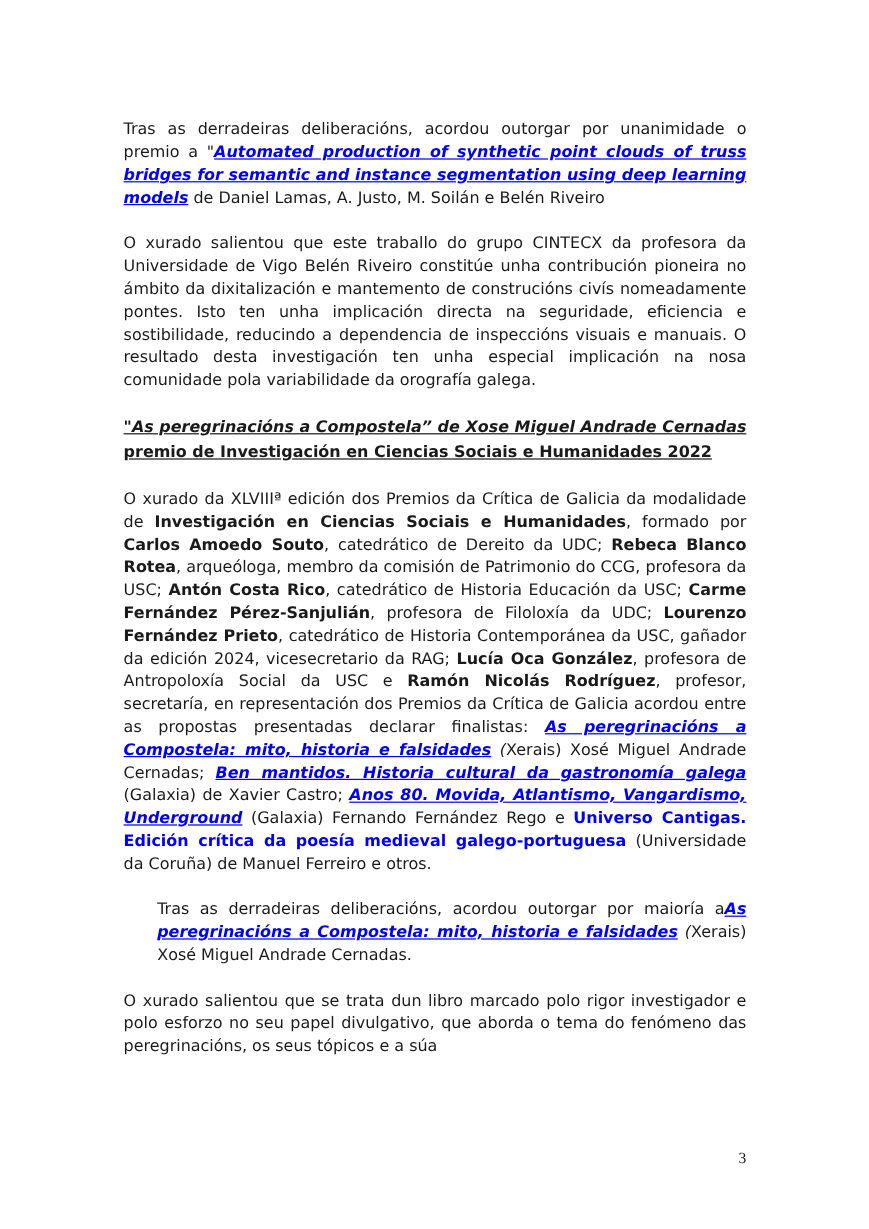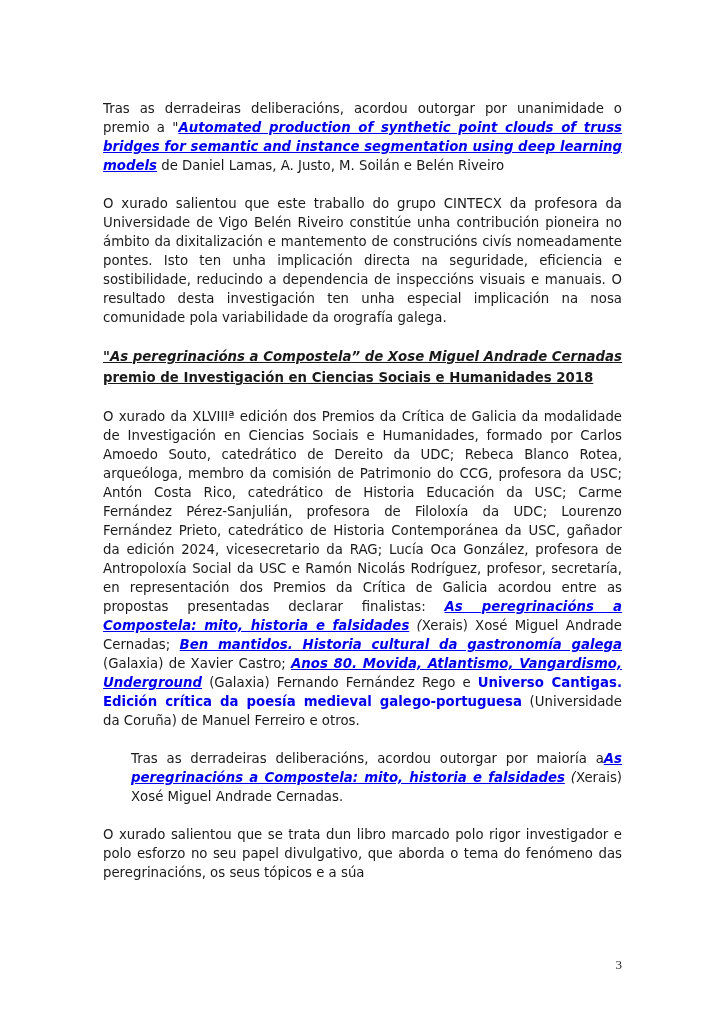--- a/index.html
+++ b/index.html
@@ -31,21 +31,21 @@
   .gap-large { margin-top: 19px; margin-left: 28px; }
   .heading {
     font-size: 13.3px;
     line-height: 21px;
     font-weight: bold;
     margin-bottom: 19px;
     text-align: justify;
   }
   
   .run-plain { }
-  .run-b { font-weight: normal; }
+  .run-b { font-weight: bold; }
   .run-i { font-style: italic; }
   .run-hbi {
     font-weight: bold;
     font-style: italic;
     text-decoration: underline;
   }
   .run-hb {
     font-weight: bold;
     text-decoration: underline;
   }
@@ -70,19 +70,19 @@
     color: var(--text-color, #222222);
   }
 </style>
 </head>
 <body>
 
 <div class="page">
   <div class="content">
     <p class="para"><span class="run-plain">Tras as derradeiras deliberacións, acordou outorgar por unanimidade o premio a "</span><span class="run-link">Automated production of synthetic point clouds of truss bridges for semantic and instance segmentation using deep learning models</span><span class="run-plain"> de Daniel Lamas, A. Justo, M. Soilán e Belén Riveiro</span></p>
     <p class="para"><span class="run-plain">O xurado salientou que este traballo do grupo CINTECX da profesora da Universidade de Vigo Belén Riveiro constitúe unha contribución pioneira no ámbito da dixitalización e mantemento de construcións civís nomeadamente pontes. Isto ten unha implicación directa na seguridade, eficiencia e sostibilidade, reducindo a dependencia de inspeccións visuais e manuais. O resultado desta investigación ten unha especial implicación na nosa comunidade pola variabilidade da orografía galega.</span></p>
-    <h2 class="heading"><span class="run-hbi">"As peregrinacións a Compostela” de Xose Miguel Andrade Cernadas </span><span class="run-hb">premio de Investigación en Ciencias Sociais e Humanidades 2018</span></h2>
+    <h2 class="heading"><span class="run-hbi">"As peregrinacións a Compostela” de Xose Miguel Andrade Cernadas </span><span class="run-hb">premio de Investigación en Ciencias Sociais e Humanidades 2022</span></h2>
     <p class="para"><span class="run-plain">O xurado da XLVIIIª edición dos Premios da Crítica de Galicia da modalidade de </span><span class="run-b">Investigación en Ciencias Sociais e Humanidades</span><span class="run-plain">, formado por </span><span class="run-b">Carlos Amoedo Souto</span><span class="run-plain">, catedrático de Dereito da UDC; </span><span class="run-b">Rebeca Blanco Rotea</span><span class="run-plain">, arqueóloga, membro da comisión de Patrimonio do CCG, profesora da USC; </span><span class="run-b">Antón Costa Rico</span><span class="run-plain">, catedrático de Historia Educación da USC; </span><span class="run-b">Carme Fernández Pérez-Sanjulián</span><span class="run-plain">, profesora de Filoloxía da UDC; </span><span class="run-b">Lourenzo Fernández Prieto</span><span class="run-plain">, catedrático de Historia Contemporánea da USC, gañador da edición 2024, vicesecretario da RAG; </span><span class="run-b">Lucía Oca González</span><span class="run-plain">, profesora de Antropoloxía Social da USC e </span><span class="run-b">Ramón Nicolás Rodríguez</span><span class="run-plain">, profesor, secretaría, en representación dos Premios da Crítica de Galicia acordou entre as propostas presentadas declarar finalistas: </span><span class="run-link">As peregrinacións a Compostela: mito, historia e falsidades</span><span class="run-i"> (</span><span class="run-plain">Xerais) Xosé Miguel Andrade Cernadas; </span><span class="run-link">Ben mantidos. Historia cultural da gastronomía galega</span><span class="run-plain"> (Galaxia) de Xavier Castro; </span><span class="run-link">Anos 80. Movida, Atlantismo, Vangardismo, Underground</span><span class="run-plain"> (Galaxia) Fernando Fernández Rego e </span><span class="run-linku">Universo Cantigas. Edición crítica&nbsp;da poesía medieval galego-portuguesa</span><span class="run-plain"> (Universidade da Coruña) de Manuel Ferreiro e otros.</span></p>
     <p class="para gap-large"><span class="run-plain">Tras as derradeiras deliberacións, acordou outorgar por maioría a</span><span class="run-link">As peregrinacións a Compostela: mito, historia e falsidades</span><span class="run-i"> (</span><span class="run-plain">Xerais) Xosé Miguel Andrade Cernadas.</span></p>
     <p class="para"><span class="run-plain">O xurado salientou que se trata dun libro marcado polo rigor investigador e polo esforzo no seu papel divulgativo, que aborda o tema do fenómeno das peregrinacións, os seus tópicos e a súa</span></p>
   </div>
   <div class="page-number">3</div>
 </div>
 
 </body></html>

